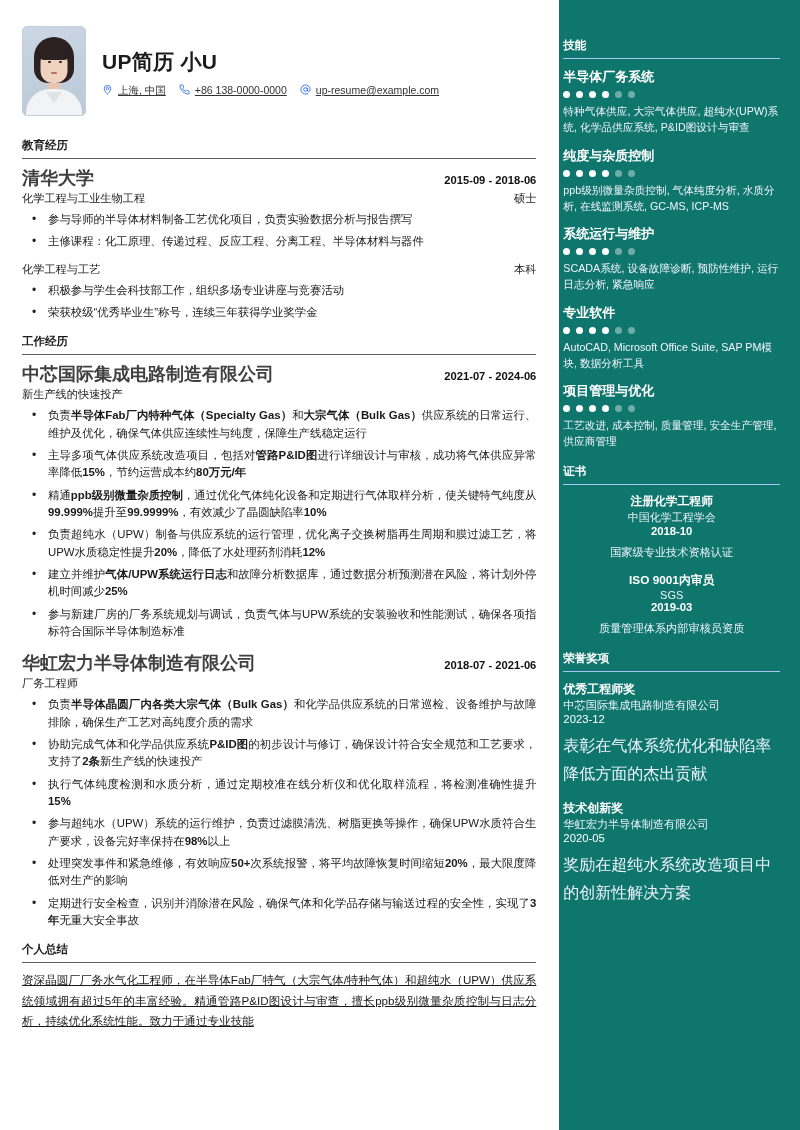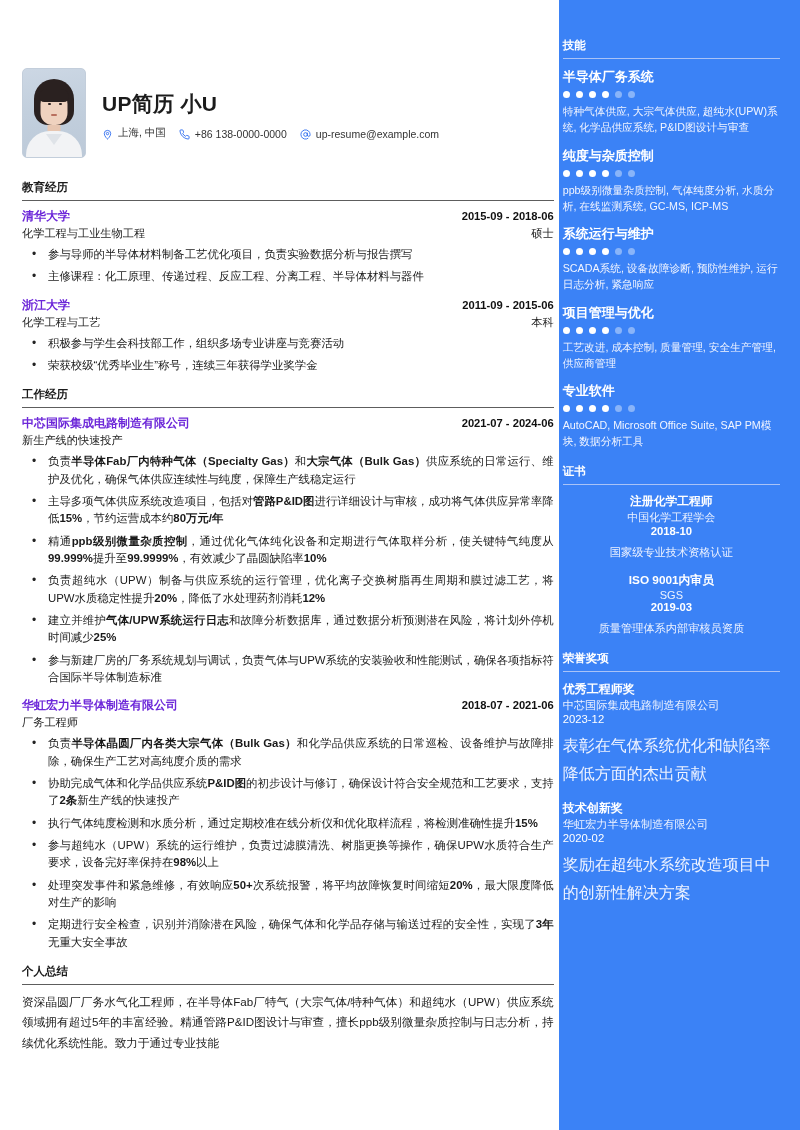--- a/index.html
+++ b/index.html
@@ -7,23 +7,22 @@
     width: 800px; height: 1130px;
     background: #ffffff;
     font-family: "Liberation Sans", "DejaVu Sans", sans-serif;
     overflow: hidden;
   }
   .page { position: relative; width: 800px; height: 1130px; display: flex; background:#fff; }
 
   
   .main-col {
     width: 629px;
-    padding: 26px 5px 0 22px;
+    padding: 26px 23px 0 22px;
     position: relative;
-    margin-top: 42px;
   }
 
   .header { display: flex; align-items: center; gap: 16px; margin-bottom: 22px; }
   .photo {
     width: 64px; height: 90px; border-radius: 5px; flex: 0 0 auto;
     background: linear-gradient(170deg,#ccd7e4 0%, #c2cfdd 45%, #bcc9d8 100%);
     position: relative; overflow: hidden;
     border: 1px solid #c3cedb;
   }
   
@@ -49,54 +48,54 @@
     width:56px; height:26px; background:#f2f3f5; border-radius: 24px 24px 0 0;
   }
   .ph-collar{
     position:absolute; left:50%; bottom:12px; transform:translateX(-50%);
     width:0;height:0; border-left:8px solid transparent; border-right:8px solid transparent;
     border-top:11px solid #dfe3e8;
   }
 
   .hdr-txt { padding-top: 4px; }
   .name { font-size: 21px; font-weight: 700; color: #1b1b1b; letter-spacing:.3px; margin-bottom: 8px;}
-  .contacts { display:flex; align-items:flex-end; gap: 5px; font-size: 10.5px; color:#333; flex-wrap: wrap;}
+  .contacts { display:flex; align-items:flex-start; gap: 5px; font-size: 10.5px; color:#333; flex-wrap: wrap; text-decoration: underline;}
   .contacts .ic { color:#2f6df0; display:inline-flex; align-items:center; }
   .ctext { margin-right: 8px; }
 
   .sect-title {
     font-size: 11.5px; font-weight: 700; color:#1b1b1b;
     padding-bottom: 5px; margin-bottom: 7px;
     border-bottom: 1.2px solid #5d5d5d;
   }
   .sect { margin-bottom: 13px; }
 
   .entry { margin-bottom: 11px; }
   .entry-row { display:flex; justify-content: space-between; align-items: baseline; }
-  .org { font-size: 12px; font-weight: 700; color:#6d28d9; }
+  .org { font-size: 18px; font-weight: 700; color:#404040; }
   .date { font-size: 11.2px; font-weight: 700; color:#111; white-space: nowrap;}
   .sub { font-size: 11.2px; color:#222; }
   .sub-r { font-size: 11.2px; color:#222; white-space:nowrap;}
   .entry-row2 { display:flex; justify-content: space-between; align-items: baseline; margin-top: 1px;}
 
   ul.bullets { list-style: none; margin-top: 5px; }
   ul.bullets li {
     position: relative; padding-left: 26px; margin-bottom: 5px;
     font-size: 11.4px; line-height: 1.52; color:#1a1a1a; text-align: justify;
   }
   ul.bullets li::before {
     content: "•"; position: absolute; left: 10px; top: -1px; font-size: 12px; color:#222;
   }
   b { font-weight: 700; }
 
-  .summary { font-size: 11.6px; line-height: 1.78; color:#1a1a1a; text-align: justify; }
+  .summary { font-size: 11.6px; line-height: 1.78; color:#1a1a1a; text-align: justify; text-decoration: underline; }
 
   
   .side {
-    width: 270px; background: #3b82f6; color:#fff;
+    width: 270px; background: #0f766e; color:#fff;
     padding: 38px 20px 20px 4px;
   }
   .s-title {
     font-size: 11.5px; font-weight: 700; color:#fff;
     padding-bottom: 5px; margin-bottom: 9px;
     border-bottom: 1.3px solid #a9c3f7;
   }
   .s-block { margin-bottom: 14px; }
   .skill { margin-bottom: 11px; }
   .skill-name { font-size: 13px; font-weight: 700; margin-bottom: 5px; }
@@ -174,24 +173,20 @@
     <div class="entry-row2">
       <span class="sub">化学工程与工业生物工程</span>
       <span class="sub-r">硕士</span>
     </div>
     <ul class="bullets">
               <li>参与导师的半导体材料制备工艺优化项目，负责实验数据分析与报告撰写</li>
               <li>主修课程：化工原理、传递过程、反应工程、分离工程、半导体材料与器件</li>
             </ul>
   </div>
   <div class="entry">
-    <div class="entry-row">
-      <span class="org">浙江大学</span>
-      <span class="date">2011-09 - 2015-06</span>
-    </div>
     <div class="entry-row2">
       <span class="sub">化学工程与工艺</span>
       <span class="sub-r">本科</span>
     </div>
     <ul class="bullets">
               <li>积极参与学生会科技部工作，组织多场专业讲座与竞赛活动</li>
               <li>荣获校级“优秀毕业生”称号，连续三年获得学业奖学金</li>
             </ul>
   </div>
         </div>
@@ -279,42 +274,42 @@
               <span class="dot on"></span>
               <span class="dot on"></span>
               <span class="dot on"></span>
               <span class="dot on"></span>
               <span class="dot "></span>
               <span class="dot "></span>
             </div>
     <div class="skill-desc">SCADA系统, 设备故障诊断, 预防性维护, 运行日志分析, 紧急响应</div>
   </div>
           <div class="skill">
+    <div class="skill-name">专业软件</div>
+    <div class="dots">
+              <span class="dot on"></span>
+              <span class="dot on"></span>
+              <span class="dot on"></span>
+              <span class="dot on"></span>
+              <span class="dot "></span>
+              <span class="dot "></span>
+            </div>
+    <div class="skill-desc">AutoCAD, Microsoft Office Suite, SAP PM模块, 数据分析工具</div>
+  </div>
+          <div class="skill">
     <div class="skill-name">项目管理与优化</div>
     <div class="dots">
               <span class="dot on"></span>
               <span class="dot on"></span>
               <span class="dot on"></span>
               <span class="dot on"></span>
               <span class="dot "></span>
               <span class="dot "></span>
             </div>
     <div class="skill-desc">工艺改进, 成本控制, 质量管理, 安全生产管理, 供应商管理</div>
-  </div>
-          <div class="skill">
-    <div class="skill-name">专业软件</div>
-    <div class="dots">
-              <span class="dot on"></span>
-              <span class="dot on"></span>
-              <span class="dot on"></span>
-              <span class="dot on"></span>
-              <span class="dot "></span>
-              <span class="dot "></span>
-            </div>
-    <div class="skill-desc">AutoCAD, Microsoft Office Suite, SAP PM模块, 数据分析工具</div>
   </div>
         </div>
     </div>
 
     <div class="s-block">
       <div class="s-title">证书</div>
       <div>
   <div class="cert">
     <div class="cert-name">注册化学工程师</div>
     <div class="cert-org">中国化学工程学会</div>
@@ -335,20 +330,20 @@
       <div>
   <div class="award">
     <div class="aw-name">优秀工程师奖</div>
     <div class="aw-org">中芯国际集成电路制造有限公司</div>
     <div class="aw-date">2023-12</div>
     <div class="aw-note">表彰在气体系统优化和缺陷率降低方面的杰出贡献</div>
   </div>
   <div class="award">
     <div class="aw-name">技术创新奖</div>
     <div class="aw-org">华虹宏力半导体制造有限公司</div>
-    <div class="aw-date">2020-02</div>
+    <div class="aw-date">2020-05</div>
     <div class="aw-note">奖励在超纯水系统改造项目中的创新性解决方案</div>
   </div>
         </div>
     </div>
 
   </div>
 </div>
 
 </body></html>

